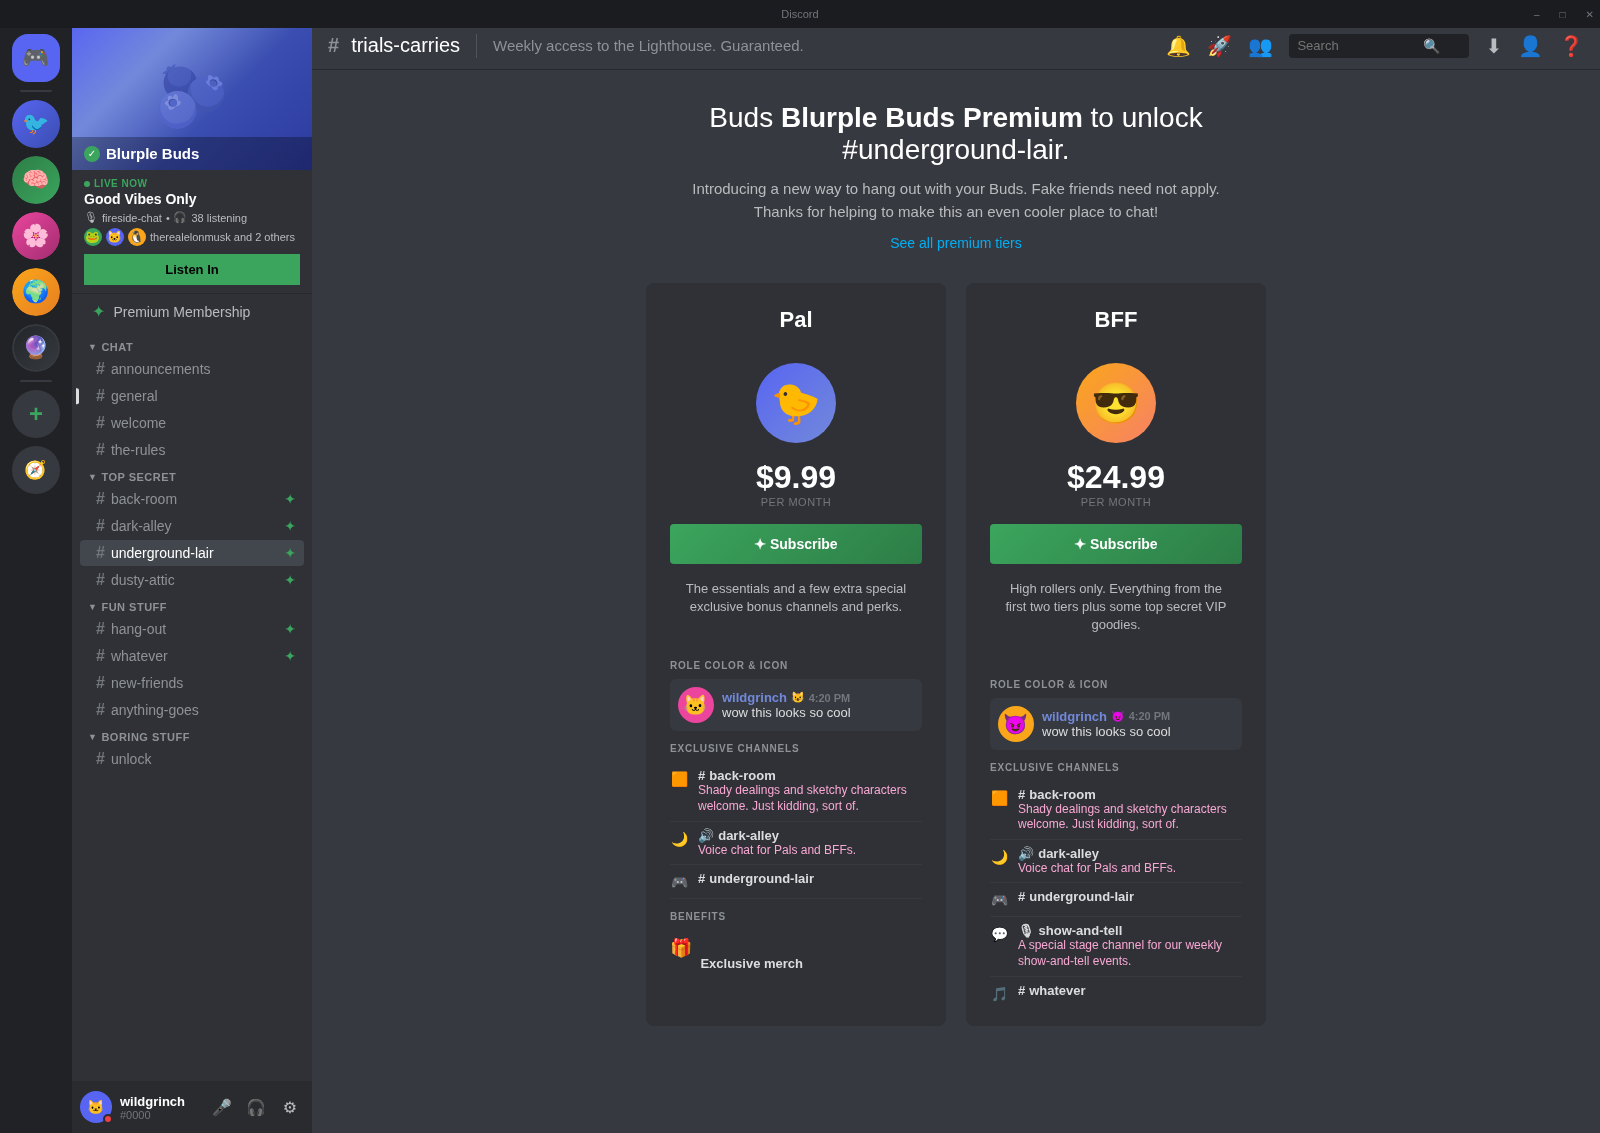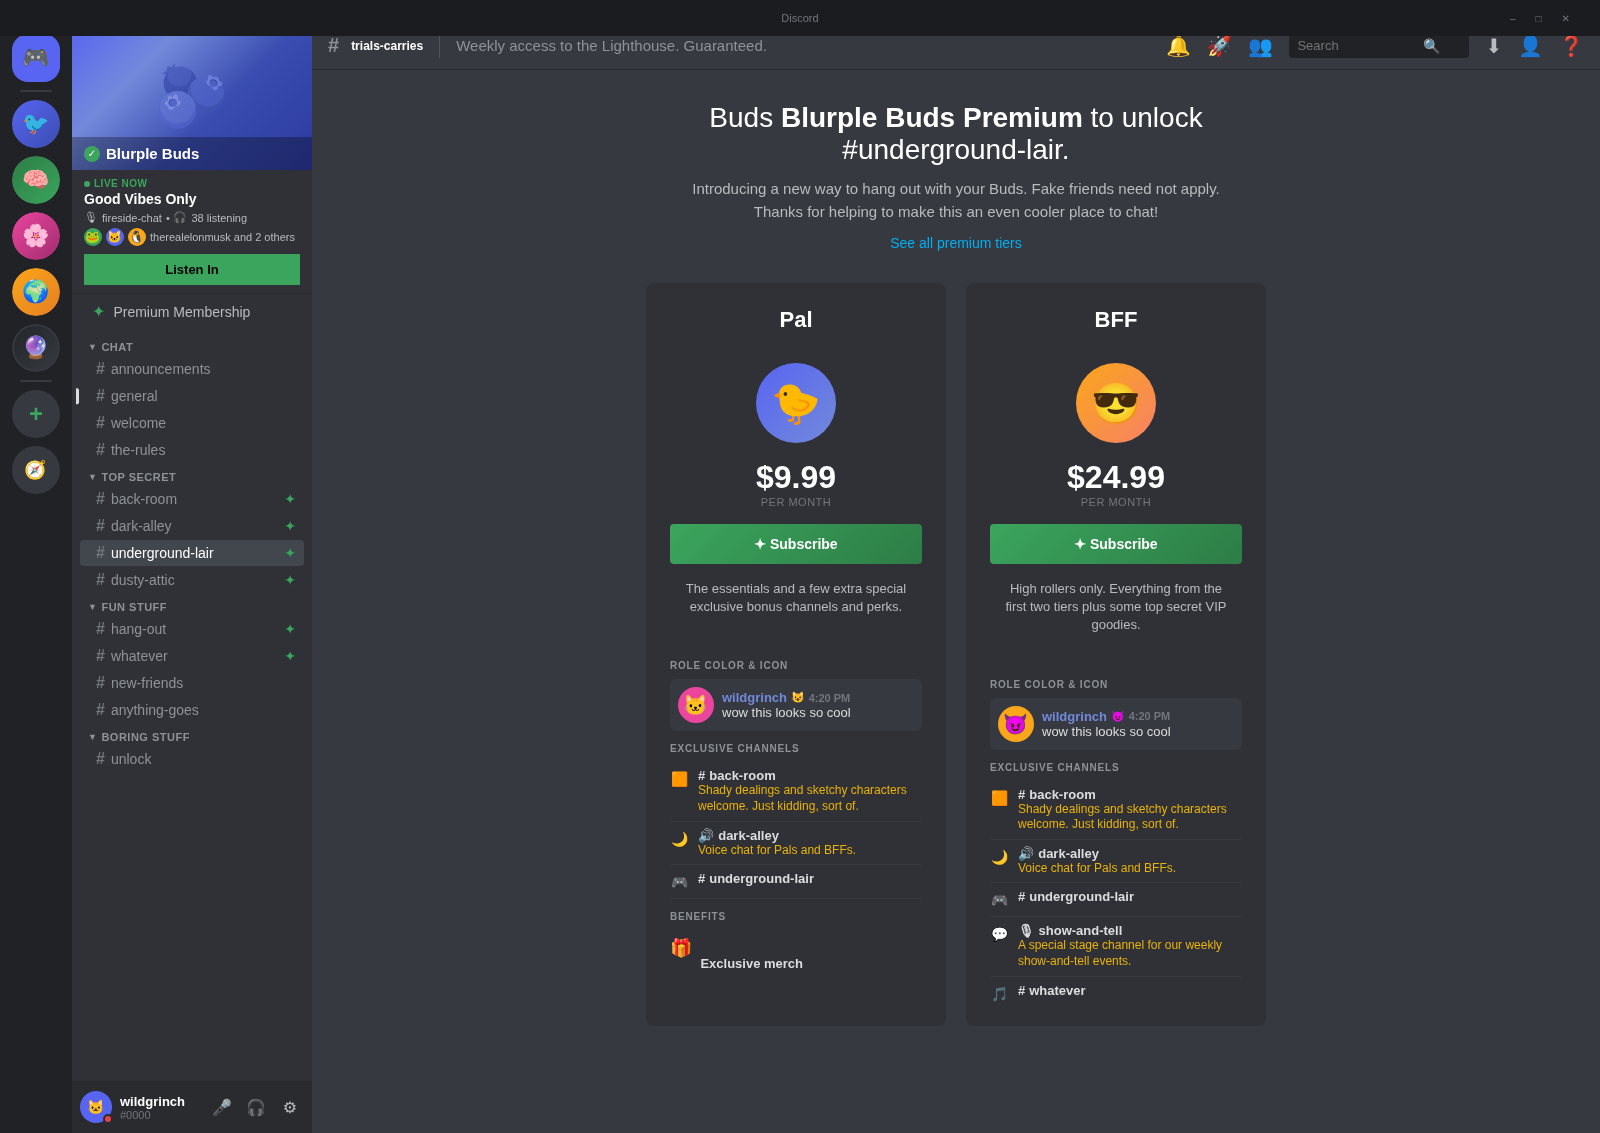--- a/index.html
+++ b/index.html
@@ -1,25 +1,25 @@
 <!DOCTYPE html>
 <html><head>
   <meta charset="utf-8">
   <style>
     * { box-sizing: border-box; margin: 0; padding: 0; }
     body { font-family: 'Segoe UI', sans-serif; background: #202225; color: #dcddde; font-size: 14px; overflow: hidden; height: 1133px; width: 1600px; }
 
     
     .titlebar {
-      height: 36px;
+      height: 28px;
       background: #1a1c1f;
       display: flex;
       align-items: center;
       justify-content: flex-end;
-      padding: 0 24px;
+      padding: 0 0;
       gap: 8px;
       position: fixed;
       top: 0; left: 0; right: 0;
       z-index: 100;
     }
     .titlebar-title {
       position: absolute; left: 50%; transform: translateX(-50%);
       font-size: 11px; color: #72767d;
     }
     .titlebar-controls {
@@ -332,22 +332,22 @@
       padding: 0 16px;
       gap: 12px;
       flex-shrink: 0;
     }
     .topbar-hash {
       color: #8e9297;
       font-size: 20px;
       font-weight: 700;
     }
     .topbar-channel-name {
-      font-size: 12px;
-      font-weight: 700;
+      font-size: 20px;
+      font-weight: 400;
       color: #fff;
     }
     .topbar-divider {
       width: 1px;
       height: 24px;
       background: #4f545c;
       margin: 0 4px;
     }
     .topbar-desc {
       font-size: 15px;
@@ -564,21 +564,21 @@
     .exc-channel-info .exc-channel-name {
       font-size: 13px;
       font-weight: 600;
       color: #dcddde;
       display: flex;
       align-items: center;
       gap: 4px;
     }
     .exc-channel-info .exc-channel-desc {
       font-size: 12px;
-      color: #eab308;
+      color: #f9a8d4;
       line-height: 1.3;
     }
 
     
     .benefit-item {
       display: flex;
       align-items: flex-start;
       gap: 8px;
       padding: 6px 0;
     }

